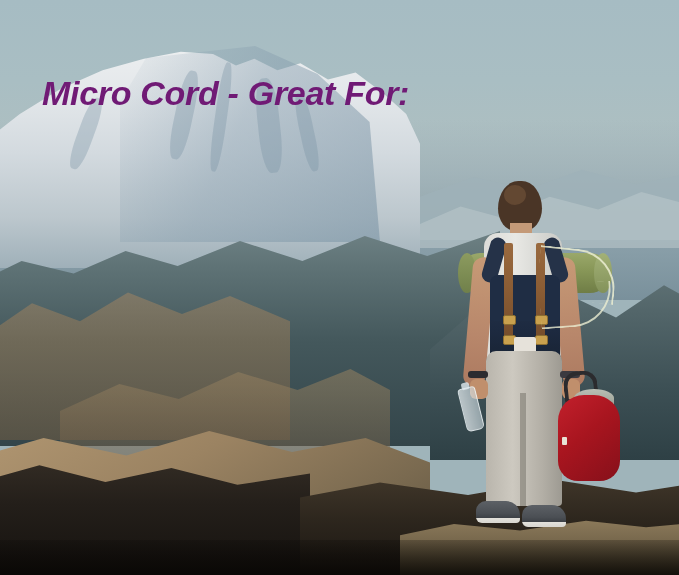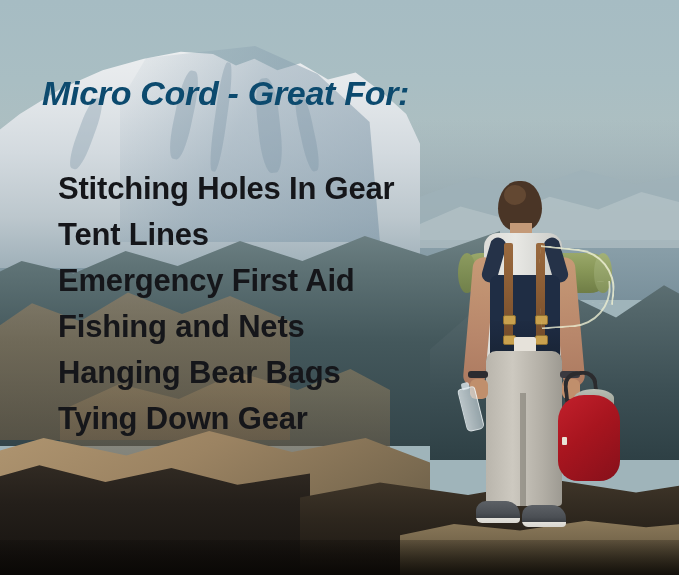--- a/index.html
+++ b/index.html
@@ -362,21 +362,21 @@
     width: 5px; height: 8px; background: #e8e2d6; border-radius: 1px;
   }
 
   
   .title {
     position: absolute;
     left: 42px; top: 74px;
     font-size: 34px;
     font-weight: bold;
     font-style: italic;
-    color: #0c4a6e;
+    color: #701a75;
     letter-spacing: -0.3px;
     white-space: nowrap;
     font-family: "Liberation Sans", sans-serif;
   }
 
   .bullet-list {
     position: absolute;
     left: 58px; top: 166px;
     margin: 0; padding: 0;
     list-style: none;
@@ -455,22 +455,14 @@
     <div class="bottle"></div>
 
     <div class="sack-handle"></div>
     <div class="sack-top"></div>
     <div class="sack"></div>
     <div class="sack-tag"></div>
   </div>
 
   <div class="title">Micro Cord - Great For:</div>
 
-  <ul class="bullet-list">
-    <li>Stitching Holes In Gear</li>
-    <li>Tent Lines</li>
-    <li>Emergency First Aid</li>
-    <li>Fishing and Nets</li>
-    <li>Hanging Bear Bags</li>
-    <li>Tying Down Gear</li>
-  </ul>
 
 </div>
 
 </body></html>

